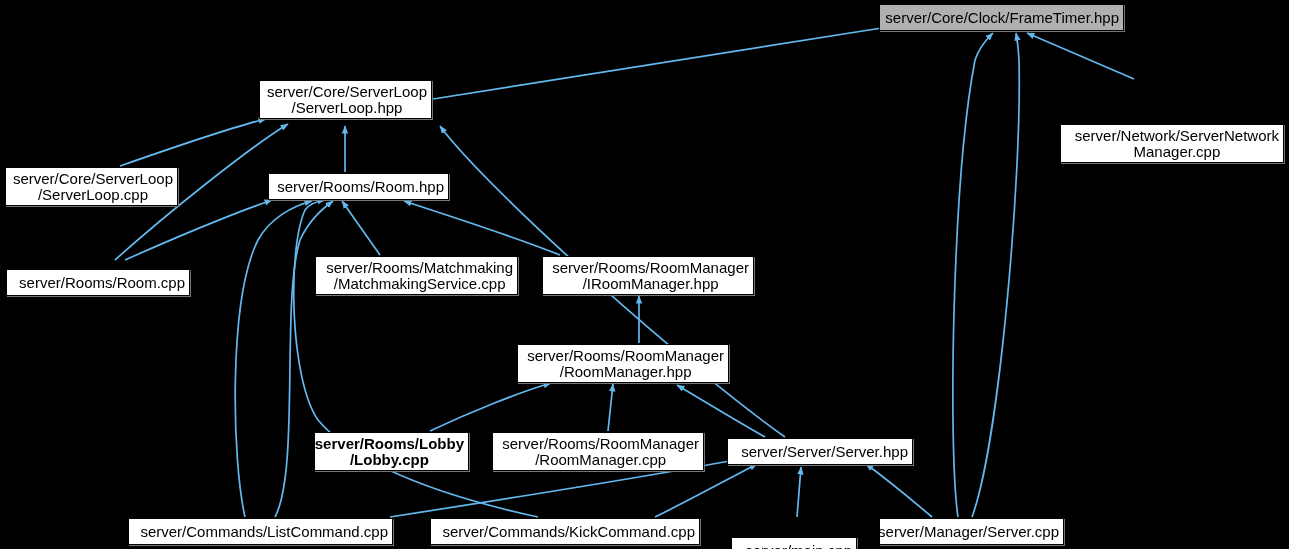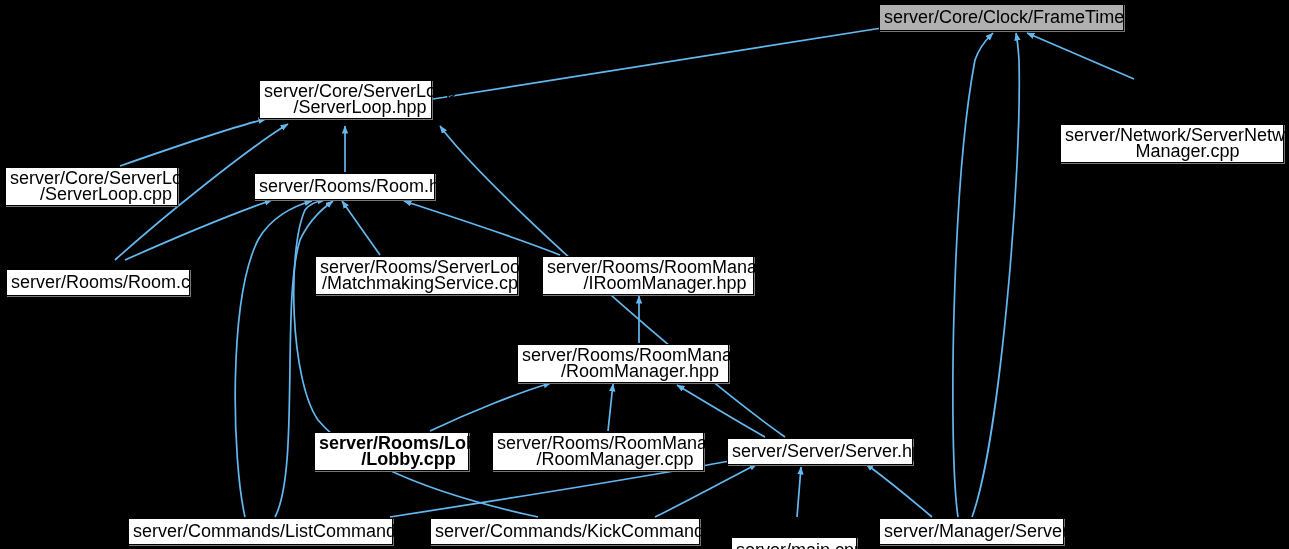--- a/index.html
+++ b/index.html
@@ -23,23 +23,23 @@
     height: 549px;
   }
   .node {
     position: absolute;
     box-sizing: border-box;
     border: 1px solid #000000;
     background: #ffffff;
     color: #000000;
     display: flex;
     align-items: center;
-    justify-content: flex-start;
+    justify-content: flex-end;
     text-align: center;
-    font-size: 18px;
+    font-size: 15px;
     line-height: 15.5px;
     letter-spacing: 0px;
     white-space: pre-line;
     z-index: 5;
     box-shadow: 1px 1px 0 0 #777777;
   }
   .node.highlight {
     background: #b0b0b0;
   }
   .node-label {
@@ -84,23 +84,23 @@
       </g>
   </svg>
   <div id="nodes-group">
       <div class="node highlight" style="left: 879px; top: 4px; width: 245px; height: 27px;"><span class="node-label">server/Core/Clock/FrameTimer.hpp</span></div>
       <div class="node" style="left: 1060px; top: 80px; width: 224px; height: 39px; margin-top: 44px;"><span class="node-label">server/Network/ServerNetwork
 Manager.cpp</span></div>
       <div class="node" style="left: 259px; top: 80px; width: 173px; height: 39px;"><span class="node-label">server/Core/ServerLoop
 /ServerLoop.hpp</span></div>
       <div class="node" style="left: 5px; top: 167px; width: 173px; height: 39px;"><span class="node-label">server/Core/ServerLoop
 /ServerLoop.cpp</span></div>
-      <div class="node" style="left: 254px; top: 173px; width: 181px; height: 27px;"><span class="node-label">server/Rooms/Room.hpp</span></div>
+      <div class="node" style="left: 268px; top: 173px; width: 181px; height: 27px;"><span class="node-label">server/Rooms/Room.hpp</span></div>
       <div class="node" style="left: 6px; top: 269px; width: 184px; height: 27px;"><span class="node-label">server/Rooms/Room.cpp</span></div>
-      <div class="node" style="left: 315px; top: 256px; width: 203px; height: 39px;"><span class="node-label">server/Rooms/ServerLoop
+      <div class="node" style="left: 315px; top: 256px; width: 203px; height: 39px;"><span class="node-label">server/Rooms/Matchmaking
 /MatchmakingService.cpp</span></div>
       <div class="node" style="left: 542px; top: 256px; width: 212px; height: 39px;"><span class="node-label">server/Rooms/RoomManager
 /IRoomManager.hpp</span></div>
       <div class="node" style="left: 517px; top: 344px; width: 212px; height: 39px;"><span class="node-label">server/Rooms/RoomManager
 /RoomManager.hpp</span></div>
       <div class="node" style="left: 314px; top: 432px; width: 155px; height: 39px; font-weight: bold;"><span class="node-label">server/Rooms/Lobby
 /Lobby.cpp</span></div>
       <div class="node" style="left: 492px; top: 432px; width: 212px; height: 39px;"><span class="node-label">server/Rooms/RoomManager
 /RoomManager.cpp</span></div>
       <div class="node" style="left: 727px; top: 438px; width: 186px; height: 27px;"><span class="node-label">server/Server/Server.hpp</span></div>

